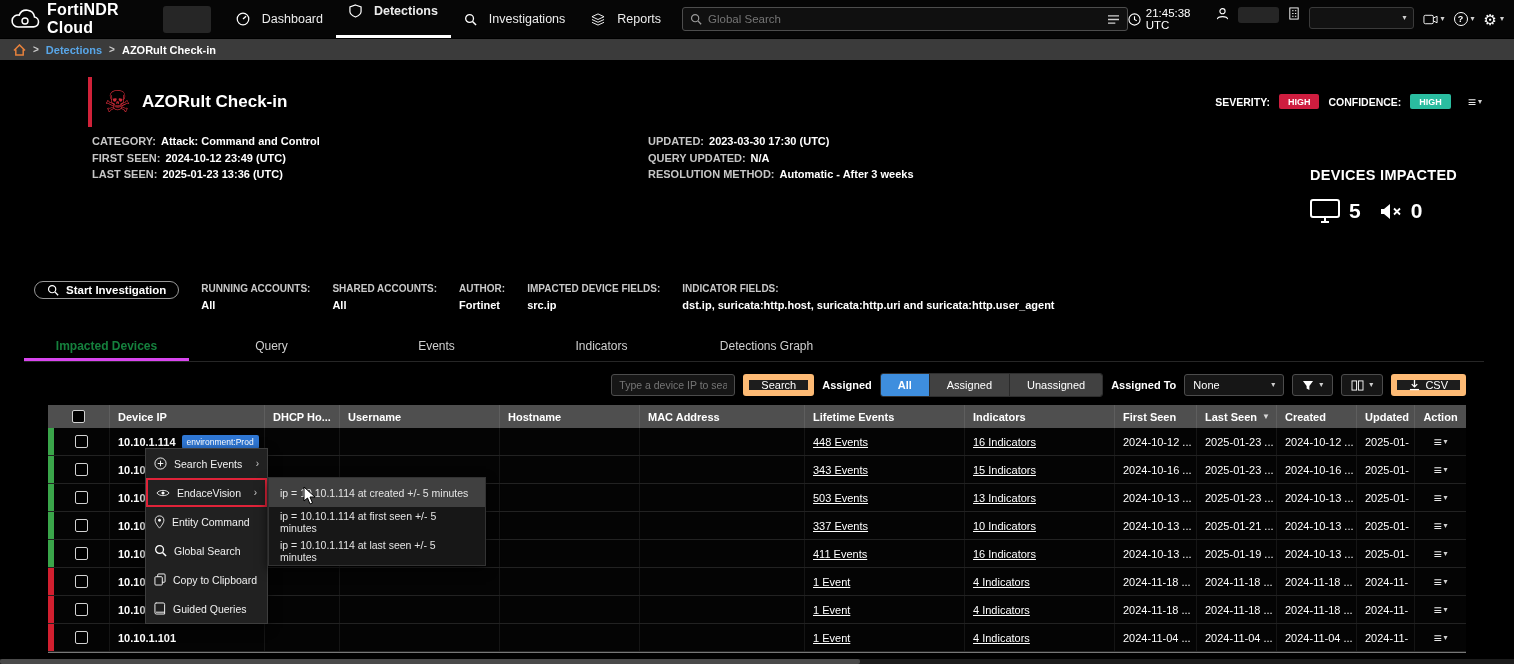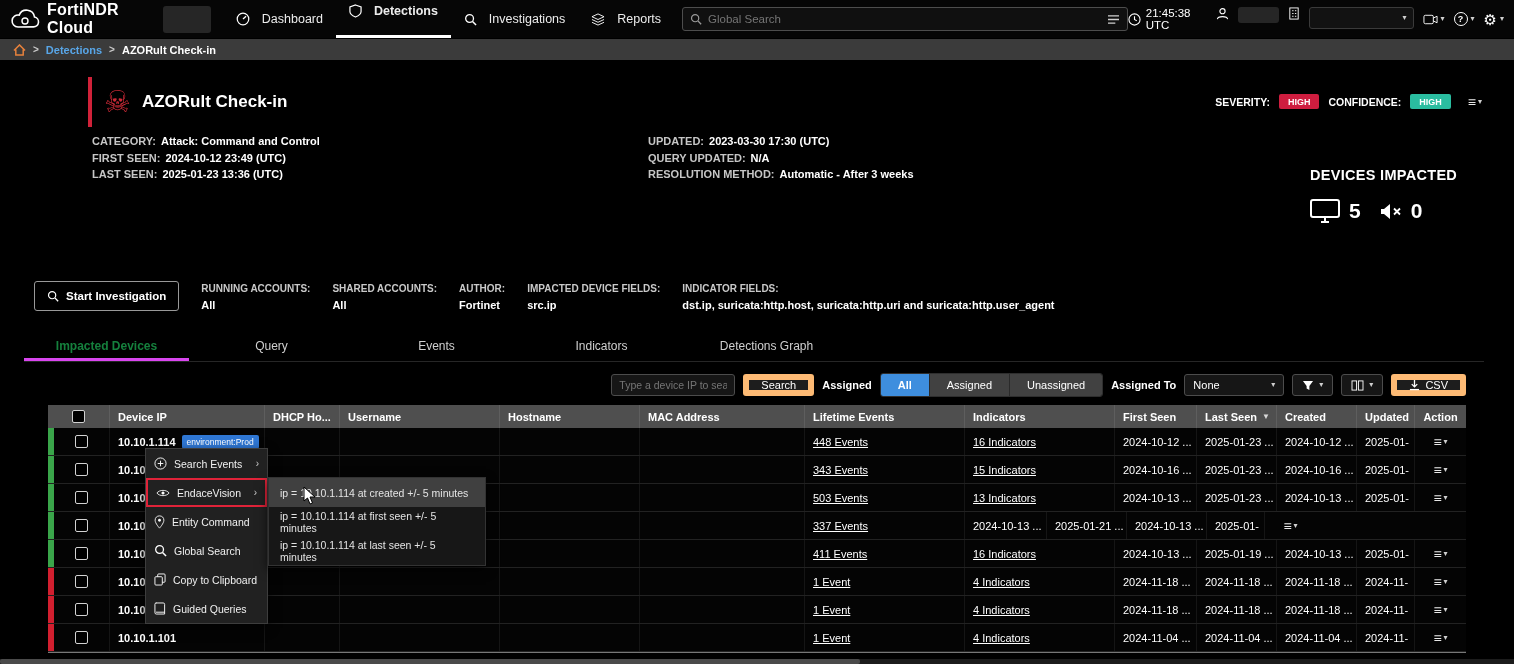--- a/index.html
+++ b/index.html
@@ -53,21 +53,21 @@
 
 
 .devices{position:absolute;top:167px;left:1310px}
 .dev-label{font-size:14.5px;font-weight:bold;letter-spacing:.3px}
 .dev-icons{display:flex;align-items:center;gap:9px;margin-top:15px}
 .devices .num{font-size:21px;font-weight:bold}
 .mute-wrap{margin-left:10px;display:flex;align-items:center;gap:7px}
 
 
 .meta-row{position:absolute;top:281px;left:34px;display:flex;gap:22px;align-items:flex-start}
-.btn-invest{display:flex;gap:7px;border:1px solid #999;border-radius:3px;background:transparent;color:#fff;font-weight:bold;font-size:11.5px;padding:8px 12px;cursor:pointer;font-family:inherit}
+.btn-invest{display:flex;gap:7px;border:1px solid #999;border-radius:10px;background:transparent;color:#fff;font-weight:bold;font-size:11.5px;padding:2px 12px;cursor:pointer;font-family:inherit}
 .meta-field{display:flex;flex-direction:column;gap:5px;padding-top:2px}
 .mlabel{font-size:10px;font-weight:bold;color:#c9c9c9}
 .mvalue{font-size:11px;font-weight:bold;color:#fff}
 .meta-field.wide{max-width:430px}
 
 
 .tabs{position:absolute;top:331px;left:24px;width:1460px;height:31px;display:flex;border-bottom:1px solid #262626}
 .tab{width:165px;text-align:center;font-size:12px;color:#cfcfcf;padding-top:8px;cursor:pointer}
 .tab.active{color:#15803d;font-weight:bold;border-bottom:3px solid #d946ef}
 
@@ -492,20 +492,23 @@
       <div class="td w-ip ipcell">
           <span>10.10.</span>
         </div>
       <div class="td w-dhcp"></div>
       <div class="td w-user"></div>
       <div class="td w-host"></div>
       <div class="td w-mac"></div>
       <div class="td w-ev">
           <span class="lnk">337 Events</span>
         </div>
+      <div class="td w-ind">
+          <span class="lnk">10 Indicators</span>
+        </div>
       <div class="td w-fs">2024-10-13 ...</div>
       <div class="td w-ls">2025-01-21 ...</div>
       <div class="td w-cr">2024-10-13 ...</div>
       <div class="td w-up">2025-01-</div>
       <div class="td w-ac">
           <span class="hb">≡</span>
           <span class="car">▾</span>
         </div>
     </div>
 

